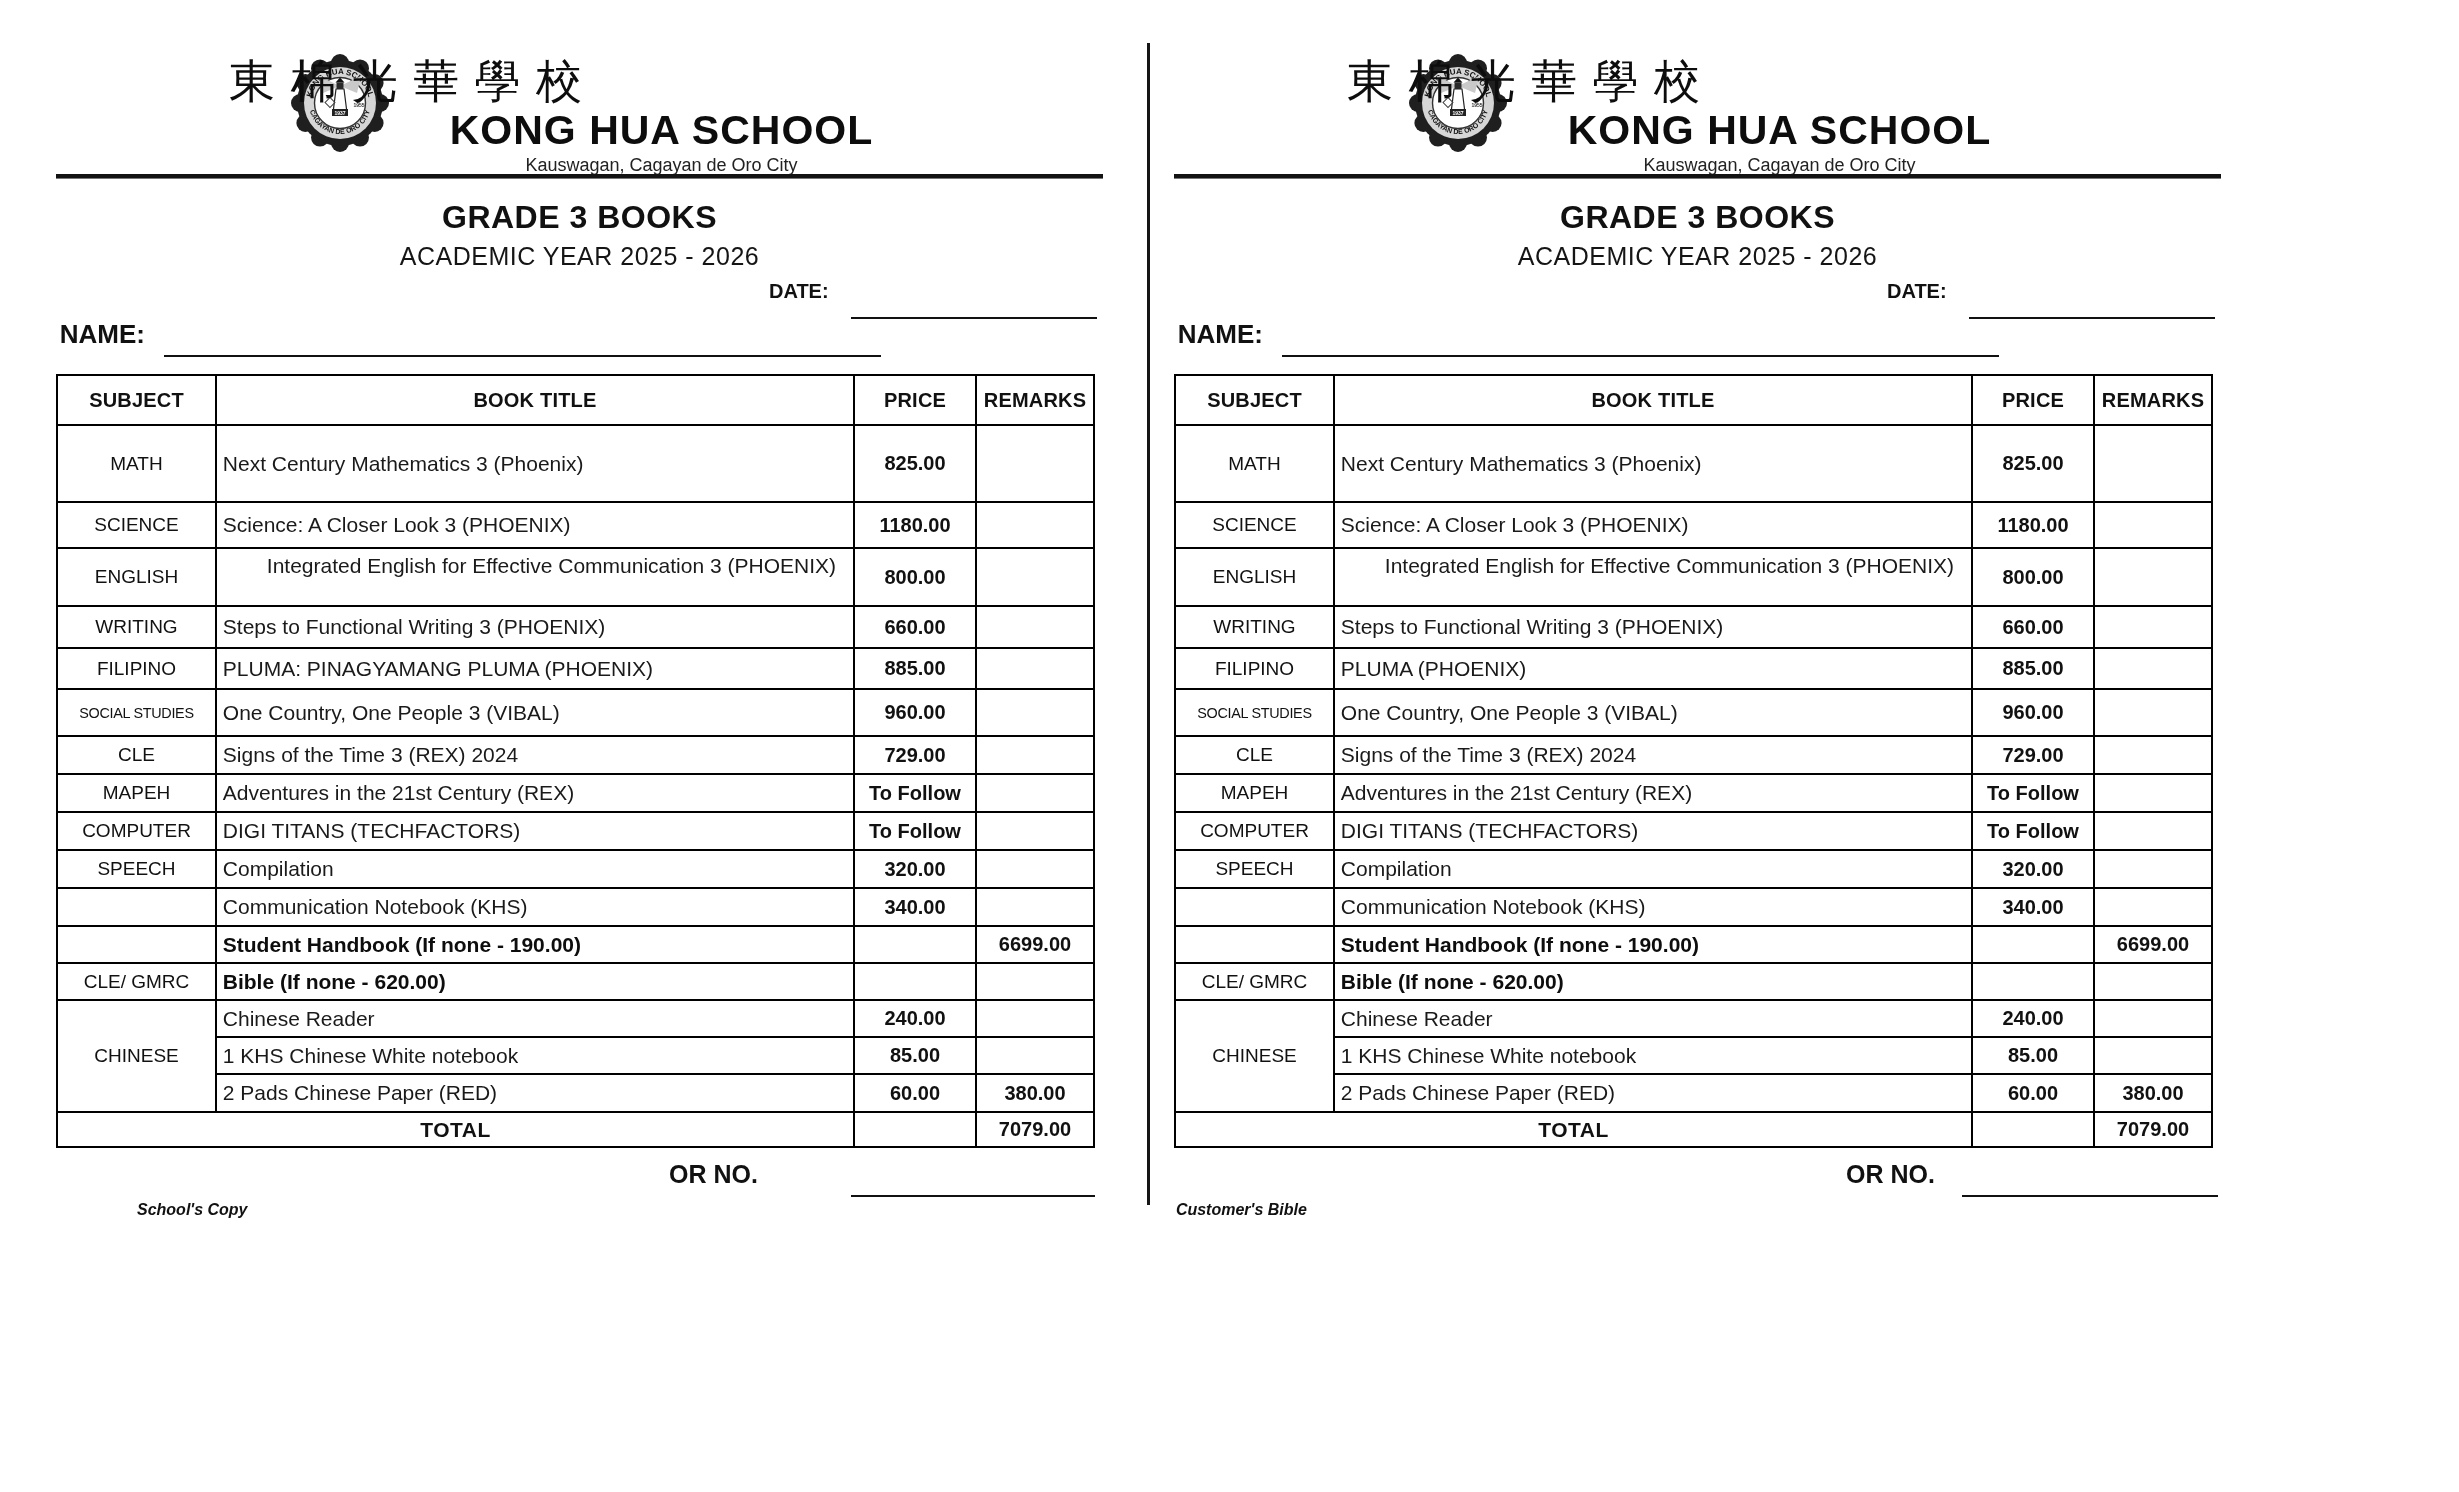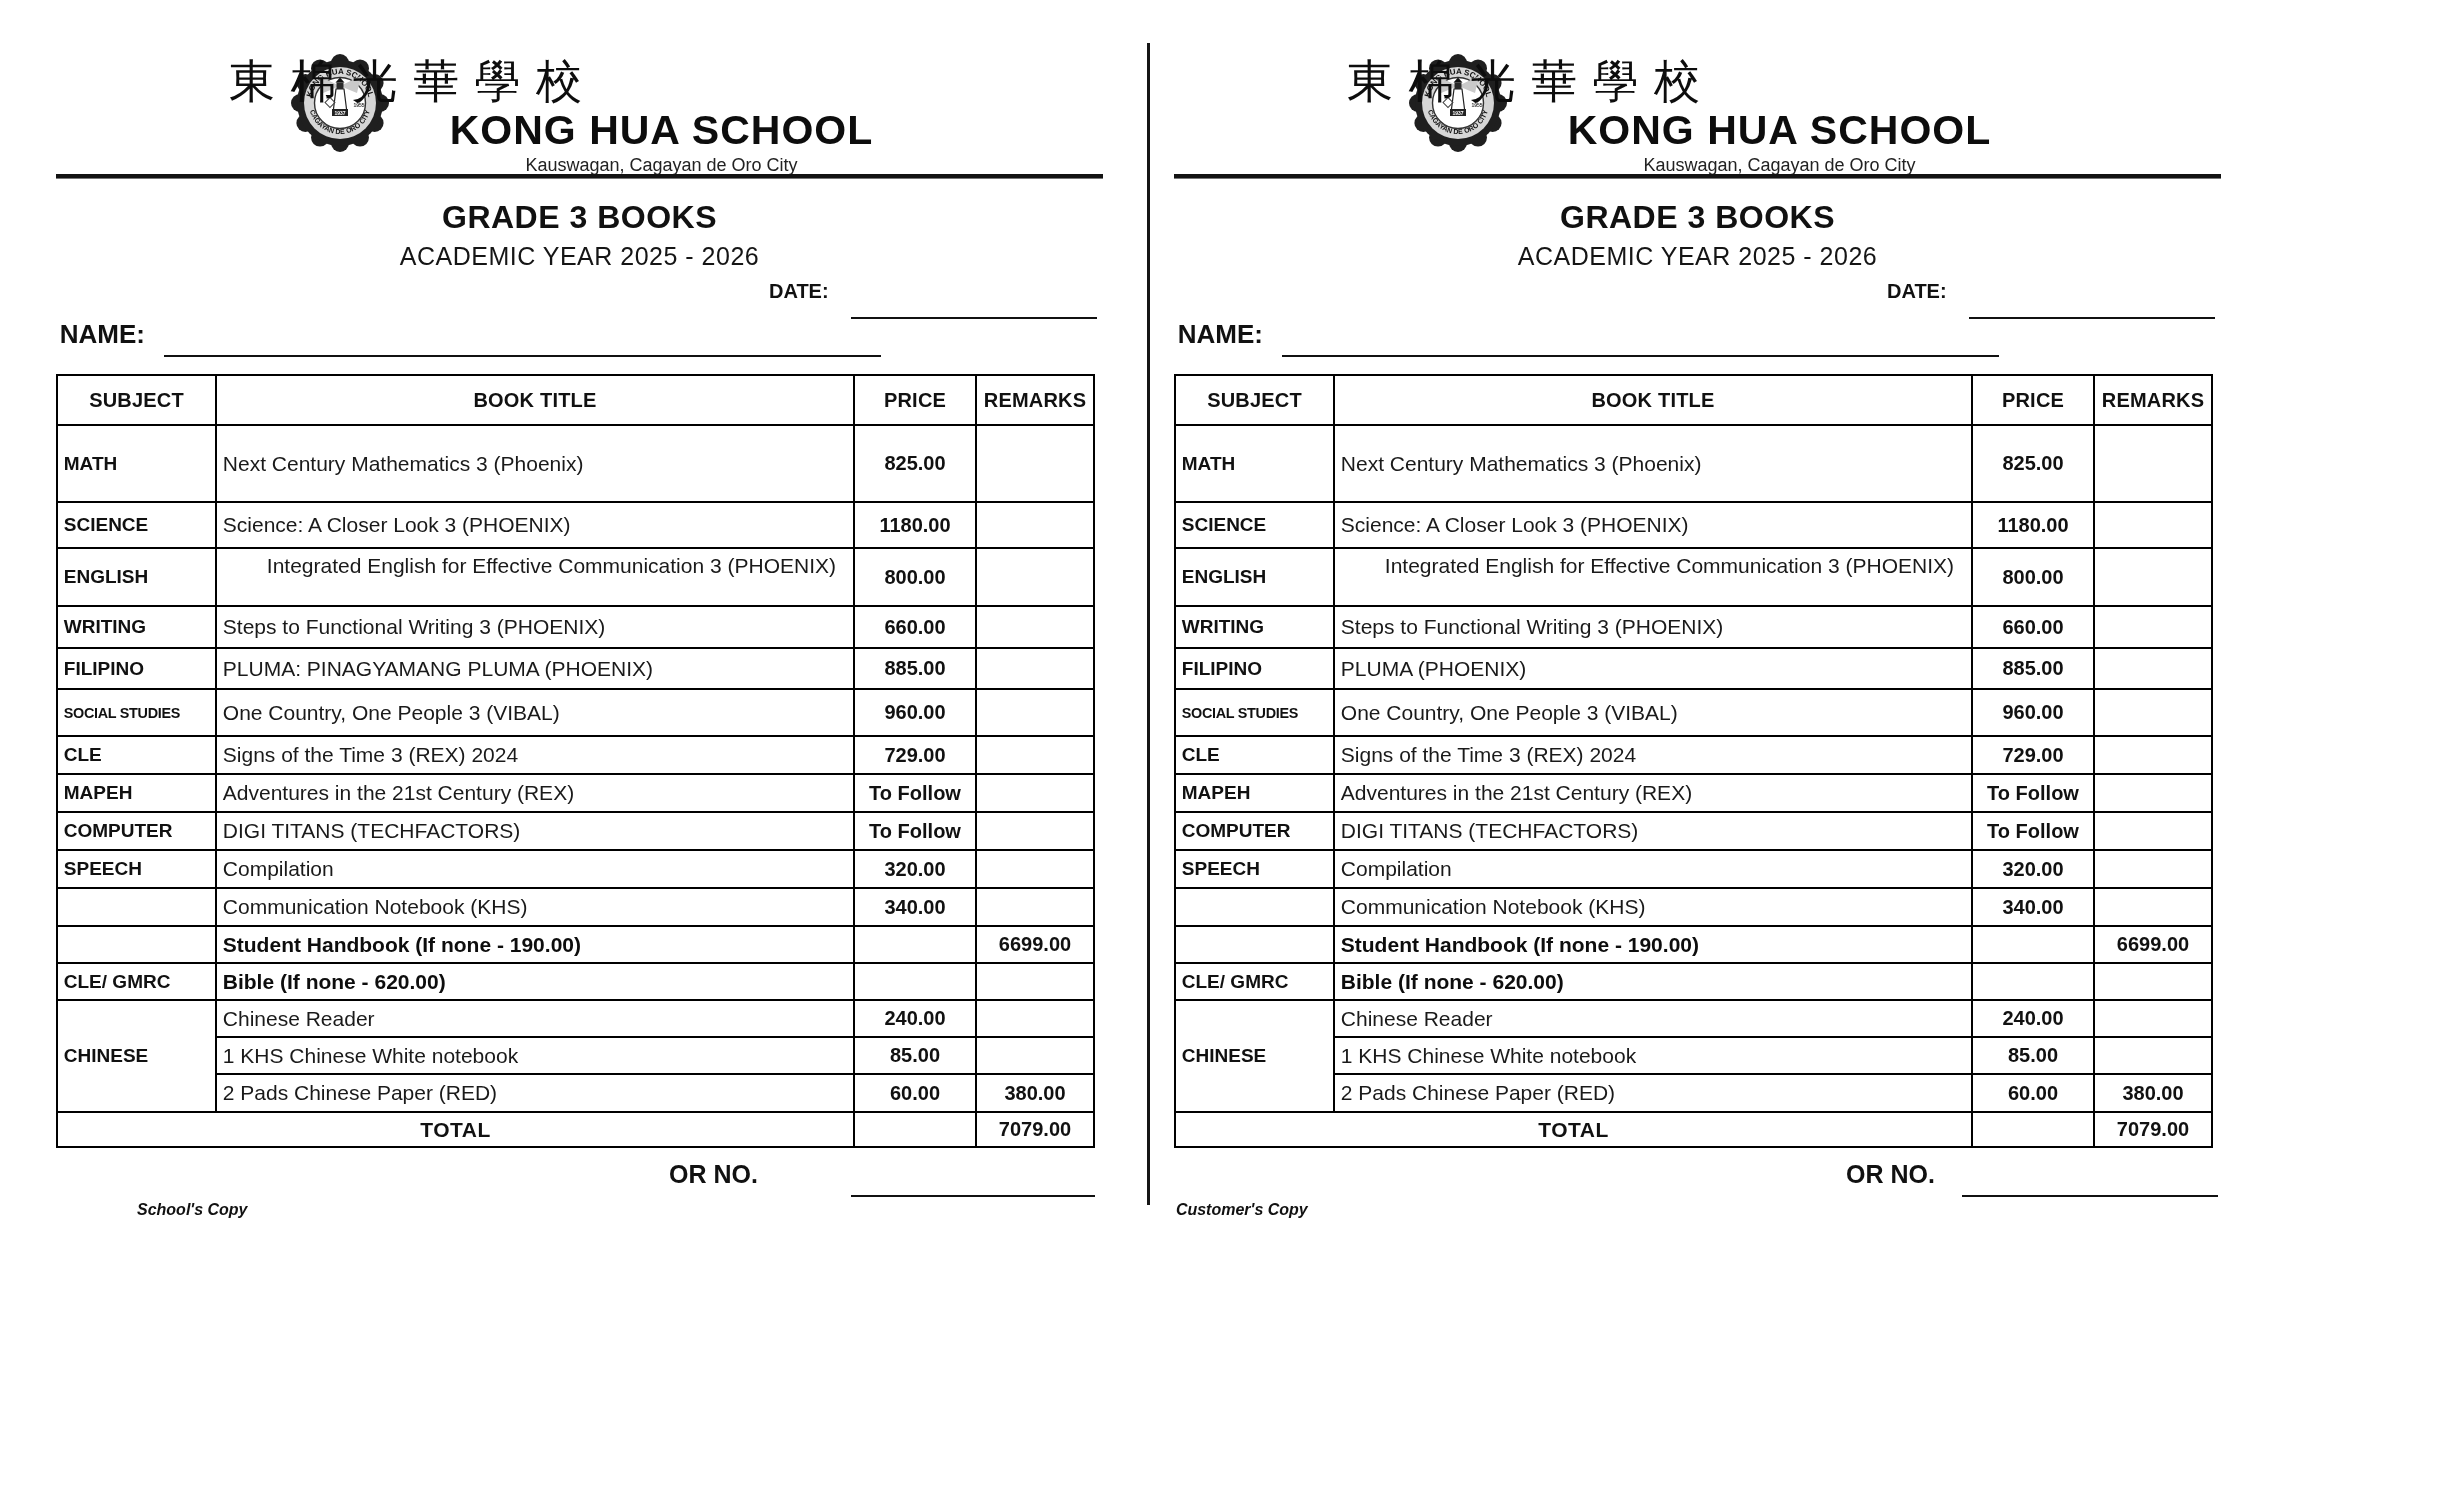--- a/index.html
+++ b/index.html
@@ -28,21 +28,21 @@
 
   .date-label{position:absolute;left:713px;top:242px;font-size:20px;font-weight:bold;}
   .date-line{position:absolute;left:795px;top:248px;width:246px;height:31px;border-bottom:2.9px solid #111;}
   .name-label{position:absolute;left:3.8px;top:281px;font-size:26px;font-weight:bold;}
   .name-line{position:absolute;left:108px;top:284px;width:717px;height:33px;border-bottom:2.9px solid #111;}
 
   table.booklist{position:absolute;left:0;top:336px;width:1038px;border-collapse:collapse;table-layout:fixed;
           border:2.9px solid #000;}
   table.booklist th,table.booklist td{border:2.4px solid #000;padding:0 5.8px;overflow:hidden;vertical-align:middle;}
   table.booklist th{font-size:20px;font-weight:bold;text-align:center;letter-spacing:0.2px;}
-  td.subject{font-weight:bold;text-align:left;font-size:19px;padding:0 1.9px;border-radius:21px;}
+  td.subject{font-weight:normal;text-align:center;font-size:19px;padding:0 1.9px;border-radius:21px;}
   td.subject.small{font-size:14.4px;letter-spacing:-0.3px;}
   td.title{text-align:left;font-size:21px;padding-left:8.6px;color:#1a1a1a;}
   td.title.bold{font-weight:bold;color:#0d0d0d;}
   td.title.cliptop{vertical-align:top;}
   td.title .clip2{height:41px;line-height:27px;overflow:hidden;margin-top:2.9px;margin-left:44px;}
   td.price,td.remarks{font-weight:bold;text-align:center;font-size:20px;white-space:nowrap;}
   td.total-label{font-weight:bold;text-align:center;font-size:21px;letter-spacing:0.5px;}
 
   .footer-label{position:absolute;top:1120px;font-size:16px;font-weight:bold;font-style:italic;margin-top:43px;}
   .copy--left .footer-label{left:81px;}
@@ -397,19 +397,19 @@
             <td class="remarks">380.00</td>
           </tr>
           <tr style="height: 35px;">
             <td class="total-label" colspan="2">TOTAL</td>
             <td class="price"></td>
             <td class="remarks">7079.00</td>
           </tr>
         </tbody>
       </table>
 
-    <div class="footer-label">Customer's Copy</div>
+    <div class="footer-label">Customer's Bible</div>
     <div class="orno">OR NO.</div>
     <div class="orno-line"></div>
   </div>
 
 </div>
 
 
 </body></html>

